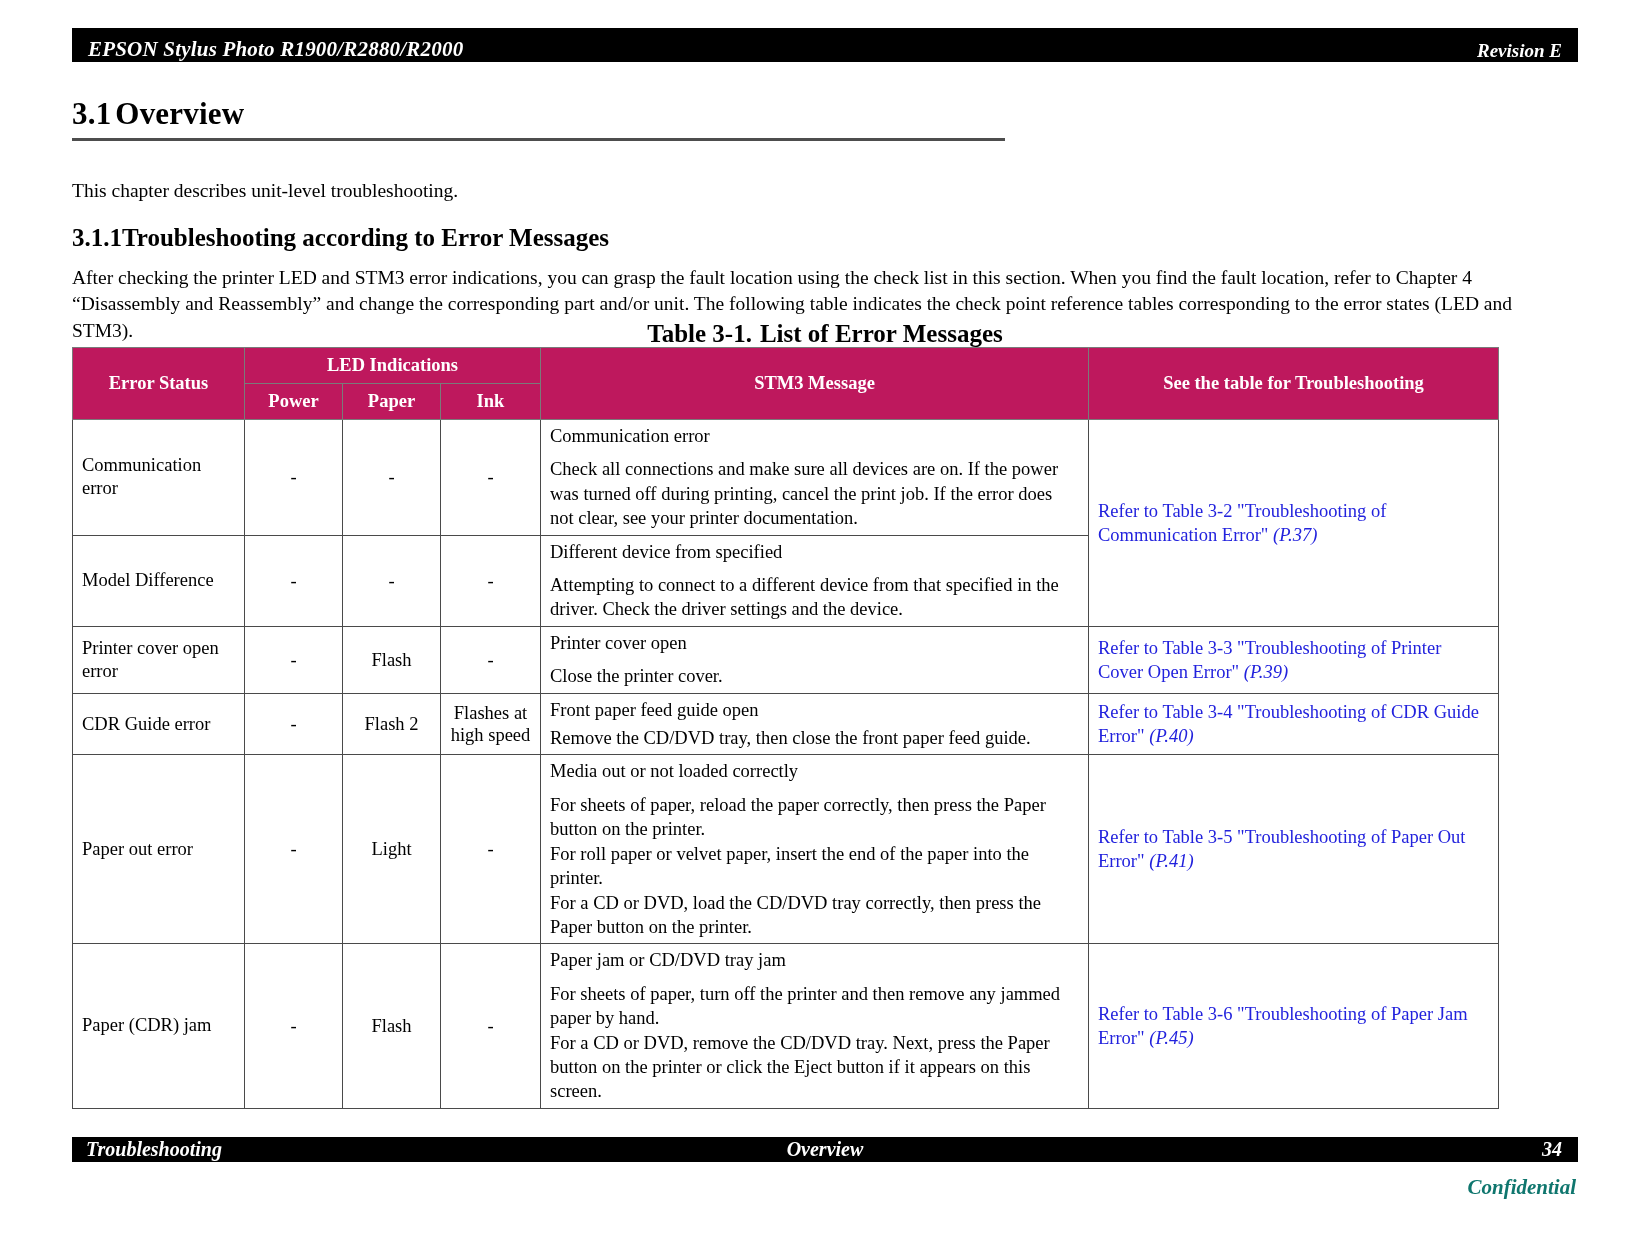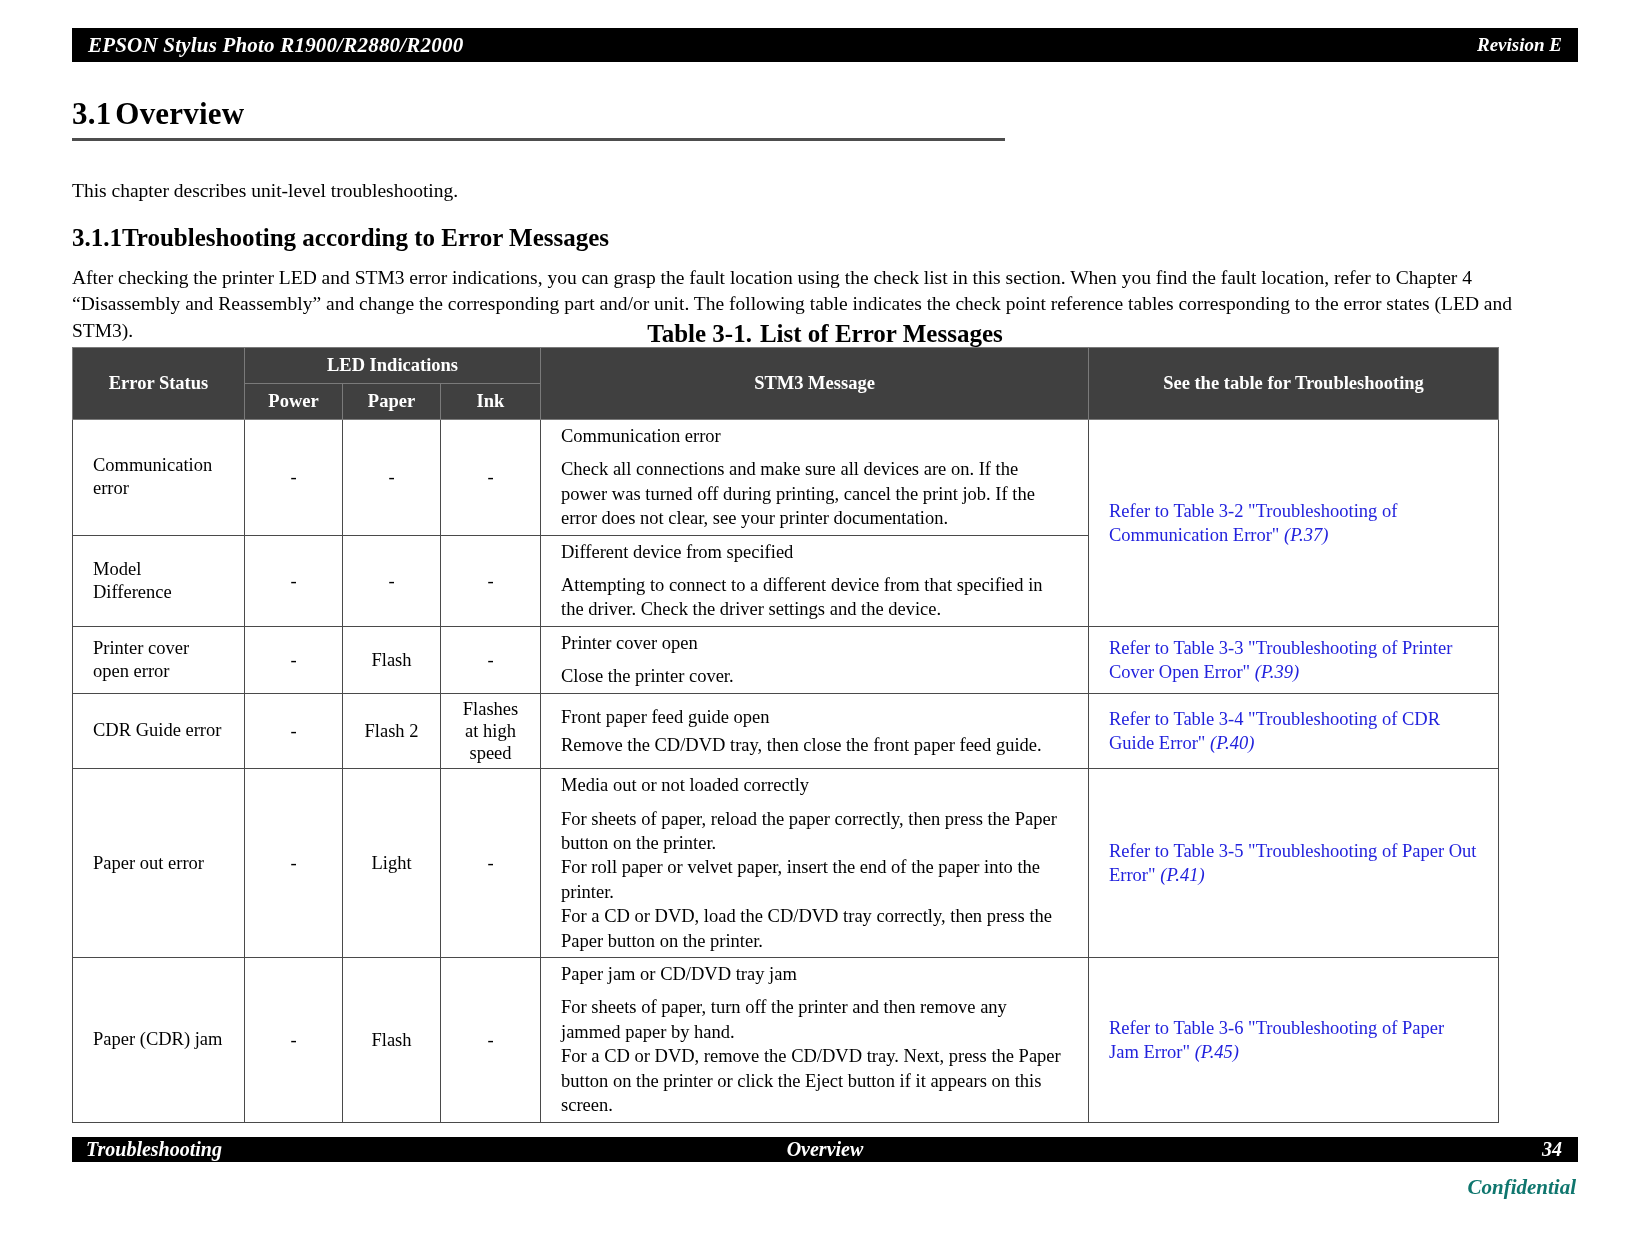--- a/index.html
+++ b/index.html
@@ -21,21 +21,21 @@
     padding: 0;
   }
 
   
   .doc-header {
     position: absolute;
     left: 72px; top: 28px;
     width: 1506px; height: 34px;
     background: #000000;
     display: flex;
-    align-items: center;
+    align-items: flex-end;
     justify-content: space-between;
     padding: 0 16px 0 16px;
   }
   .doc-header .hdr-left {
     color: #ffffff;
     font-weight: bold;
     font-style: italic;
     font-size: 21px;
     letter-spacing: 0.2px;
     white-space: nowrap;
@@ -113,24 +113,24 @@
     position: absolute;
     left: 72px; top: 347px;
     width: 1426px;
     border-collapse: collapse;
     table-layout: fixed;
     font-size: 18.5px;
   }
   table.errtbl td, table.errtbl th {
     border: 1px solid #4a4a4a;
     vertical-align: middle;
-    padding: 4px 20px;
+    padding: 4px 9px;
   }
   table.errtbl thead th {
-    background: #404040;
+    background: #be185d;
     color: #ffffff;
     font-weight: bold;
     text-align: center;
     border: 1px solid #7a7a7a;
     font-size: 18.5px;
     padding: 7px 6px;
   }
   thead th.blk-outer { border-color: #000000; }
 
   .col-status   { width: 172px; }

